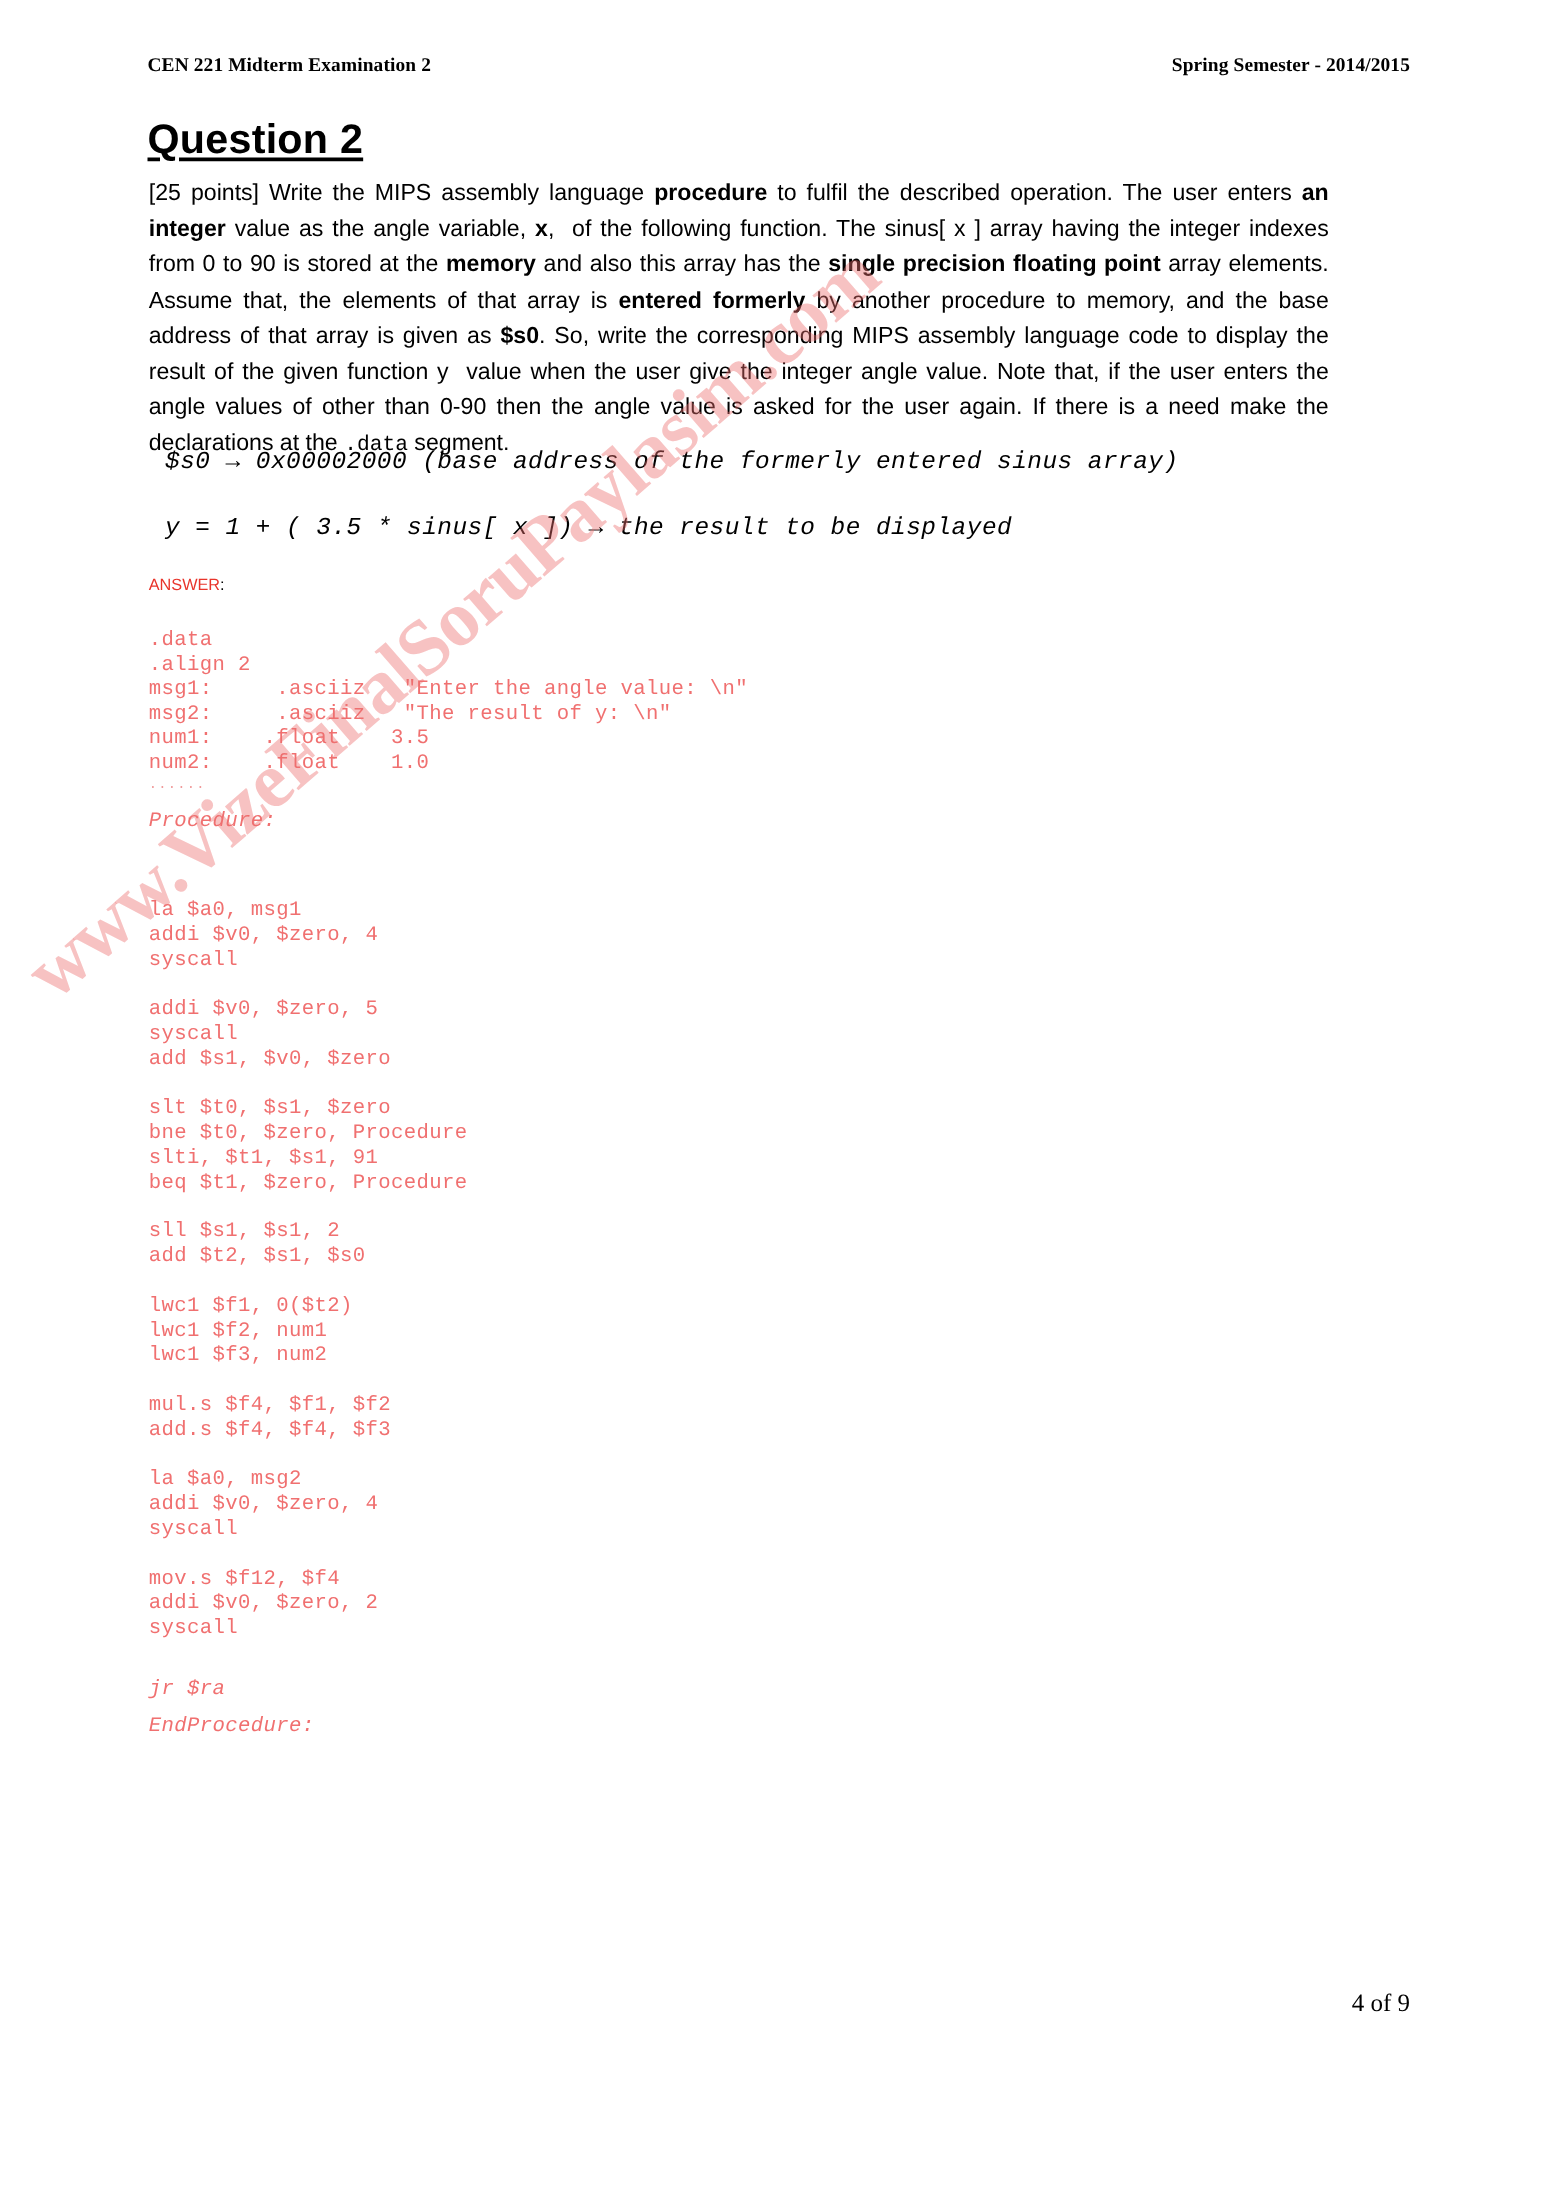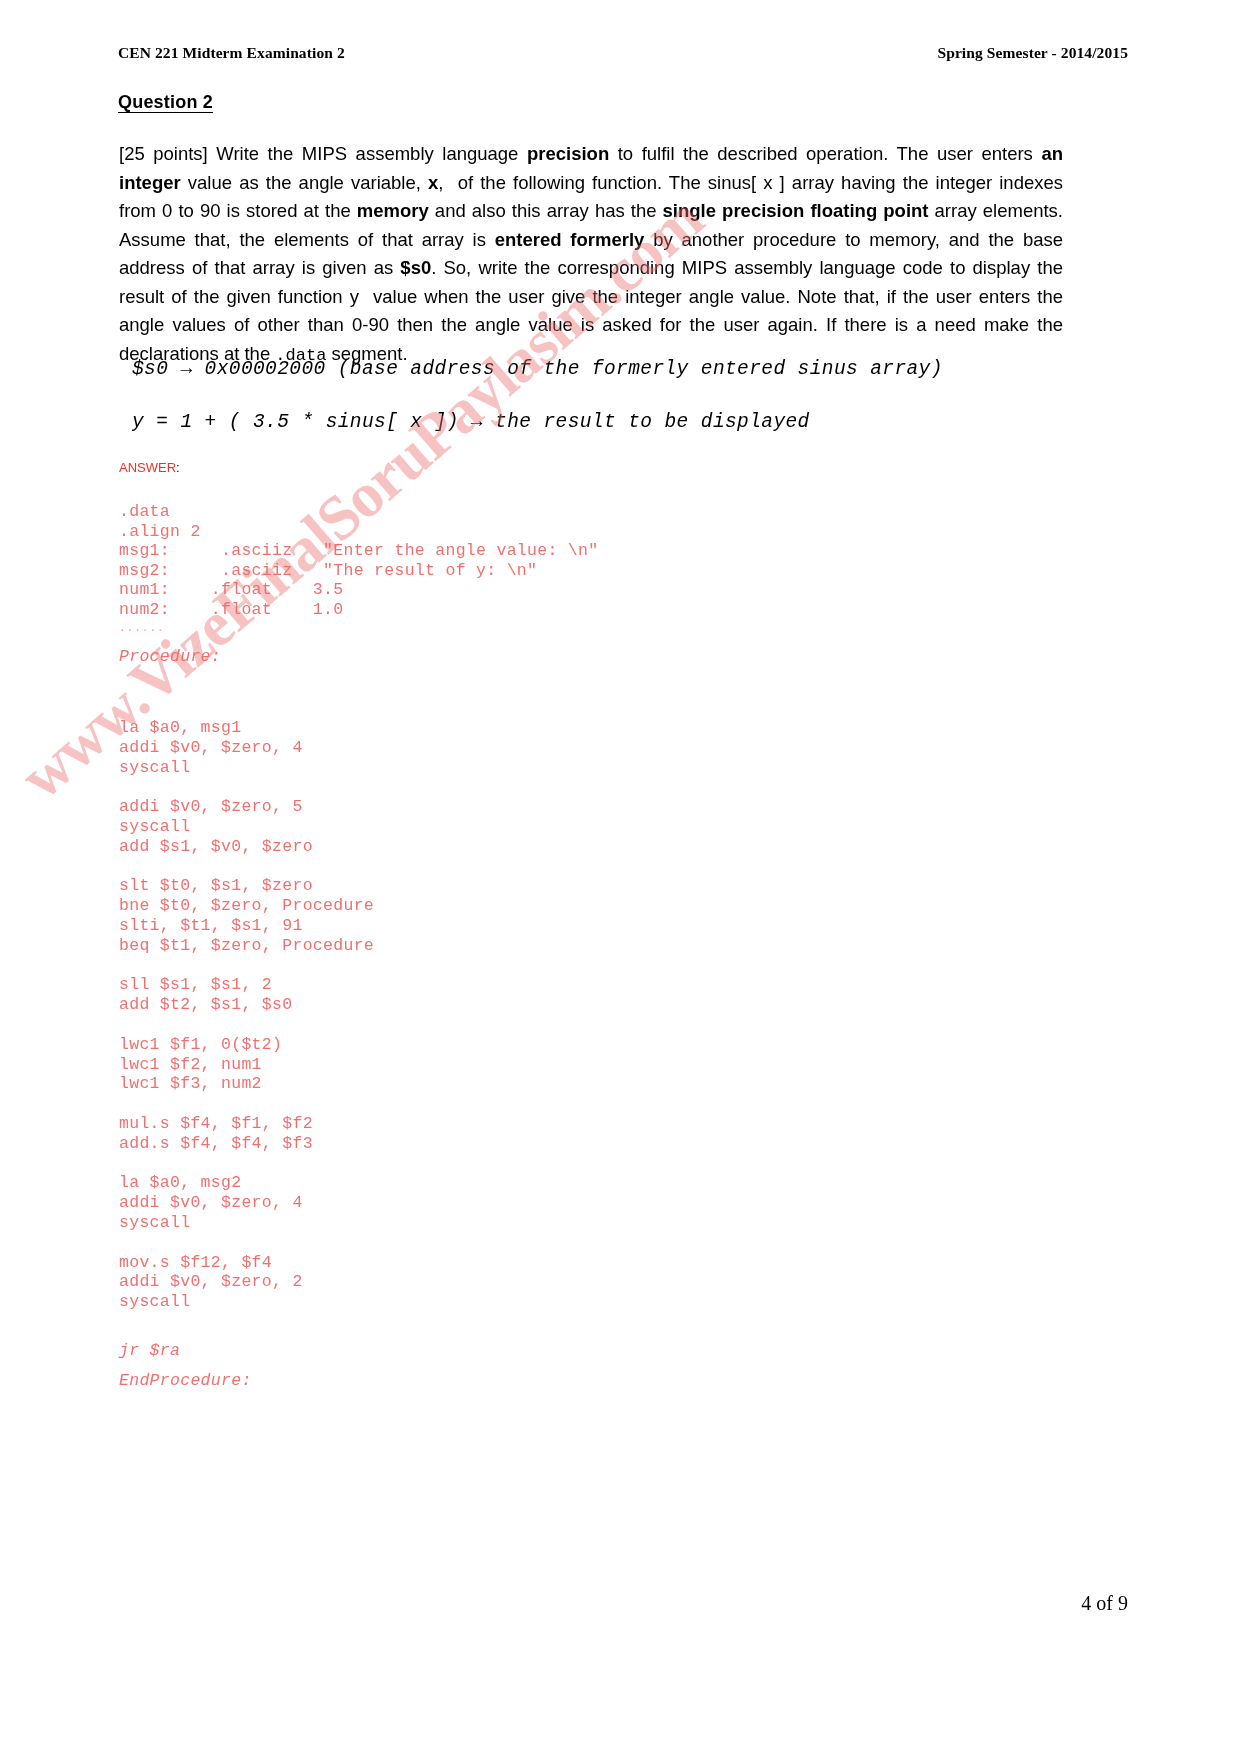--- a/index.html
+++ b/index.html
@@ -36,21 +36,21 @@
     font-weight: bold;
     font-size: 15.5px;
     letter-spacing: 0.1px;
   }
 
   
   .q-title {
     position: absolute;
     left: 118px;
     top: 92px;
-    font-size: 18px;
+    font-size: 33px;
     font-weight: bold;
     text-decoration: underline;
     text-underline-offset: 4px;
     letter-spacing: 0.2px;
   }
 
   
   .prompt {
     position: absolute;
     left: 119px;
@@ -158,21 +158,21 @@
 <div class="page">
 
   <div class="header">
     <span>CEN 221 Midterm Examination 2</span>
     <span>Spring Semester - 2014/2015</span>
   </div>
 
   <div class="q-title">Question 2</div>
 
   <div class="prompt">
-    [25 points] Write the MIPS assembly language <b>precision</b> to fulfil the described operation. The user
+    [25 points] Write the MIPS assembly language <b>procedure</b> to fulfil the described operation. The user
     enters <b>an integer</b> value as the angle variable, <b>x</b>,&nbsp; of the following function. The sinus[ x ] array having
     the integer indexes from 0 to 90 is stored at the <b>memory</b> and also this array has the <b>single precision
     floating point</b> array elements. Assume that, the elements of that array is <b>entered formerly</b> by another
     procedure to memory, and the base address of that array is given as <b>$s0</b>. So, write the corresponding
     MIPS assembly language code to display the result of the given function y&nbsp; value when the user give the
     integer angle value. Note that, if the user enters the angle values of other than 0-90 then the angle value
     is asked for the user again. If there is a need make the declarations at the <span class="mono-inline">.data</span> segment.
   </div>
 
   <div class="stmt" id="stmt-base">$s0 → 0x00002000 (base address of the formerly entered sinus array)</div>

